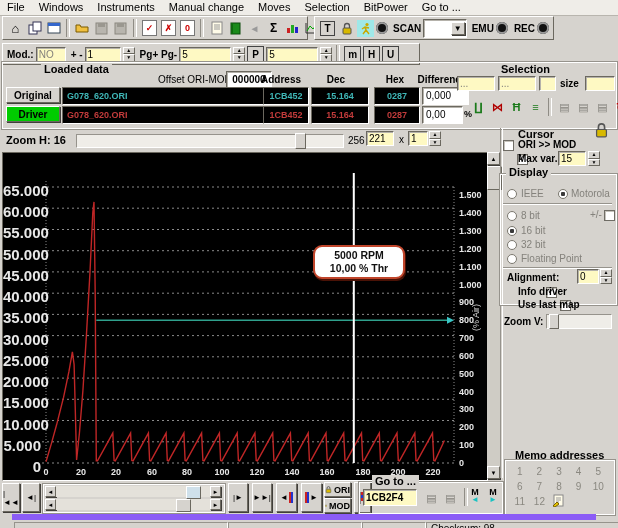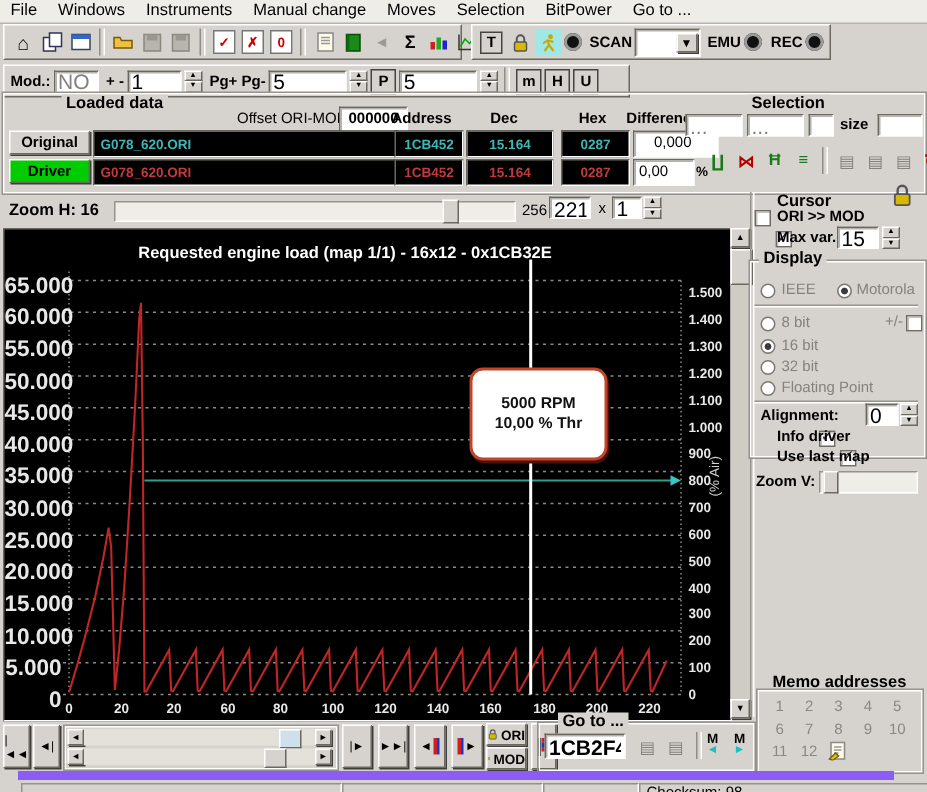--- a/index.html
+++ b/index.html
@@ -7,21 +7,21 @@
   #app{position:relative;width:618px;height:528px;background:#d6d3ce;overflow:hidden;}
   .abs{position:absolute;}
   .bold{font-weight:bold;}
   .f9{font-size:9px;} .f10{font-size:10px;}
   .gray{color:#84827c;}
   .raised{background:#d6d3ce;border:1px solid;border-color:#ffffff #6b685f #6b685f #ffffff;}
   .groove{border:1px solid #96938c;box-shadow:inset 0 0 0 1px #ffffff;}
   .sunken{background:#fff;border:1px solid;border-color:#6b685f #ffffff #ffffff #6b685f;box-shadow:inset 1px 1px 0 #b5b2ab;}
   .blackfield{background:#000;border:1px solid;border-color:#6b685f #ffffff #ffffff #6b685f;display:flex;align-items:center;font-weight:bold;font-size:9px;overflow:hidden;}
   .teal{color:#3fb6b6;} .redtx{color:#c23b3b;}
-  input.fld{background:#ffffff;border:1px solid;border-color:#6b685f #ffffff #ffffff #6b685f;box-shadow:inset 1px 1px 0 #b5b2ab;font-family:"Liberation Sans",sans-serif;font-size:14px;padding:0 2px;height:15px;box-sizing:border-box;}
+  input.fld{background:#fef9c3;border:1px solid;border-color:#6b685f #ffffff #ffffff #6b685f;box-shadow:inset 1px 1px 0 #b5b2ab;font-family:"Liberation Sans",sans-serif;font-size:10px;padding:0 2px;height:15px;box-sizing:border-box;}
   .menu-item{display:inline-block;padding:1px 7px;cursor:default;}
   .tbgroup{display:flex;align-items:center;gap:2px;padding:0 4px;height:24px;box-sizing:border-box;}
   .ico{width:17px;height:17px;display:flex;align-items:center;justify-content:center;font-size:11px;flex:0 0 auto;}
   .sep{width:2px;height:18px;border-left:1px solid #8f8c85;border-right:1px solid #fff;margin:0 2px;flex:0 0 auto;}
   .doc-ico{width:13px;height:14px;background:#fff;border:1px solid #777;color:#c00;font-weight:bold;font-size:9px;display:flex;align-items:center;justify-content:center;}
   .rec{width:12px;height:12px;border-radius:50%;background:#111;box-shadow:inset 0 0 0 2px #9a9a9a;flex:0 0 auto;}
   .boxico{border:1px solid #444;background:#d6d3ce;width:15px;height:15px;font-weight:bold;font-size:10px;display:flex;align-items:center;justify-content:center;}
   .btn{background:#d6d3ce;border:1px solid;border-color:#ffffff #6b685f #6b685f #ffffff;box-shadow:1px 1px 0 #403e3a;display:flex;align-items:center;justify-content:center;font-size:8px;box-sizing:border-box;}
   .spin{display:flex;flex-direction:column;width:12px;}
   .spin b{flex:1;background:#d6d3ce;border:1px solid;border-color:#fff #6b685f #6b685f #fff;font-size:5px;line-height:5px;text-align:center;font-weight:normal;}
@@ -30,21 +30,21 @@
   .radio{width:10px;height:10px;border-radius:50%;background:#fff;border:1px solid #7b786f;display:inline-block;box-sizing:border-box;}
   .radio.on{background:radial-gradient(circle,#3a3a3a 0 2px,#fff 2.5px);}
   .etch{border-top:1px solid #96938c;border-bottom:1px solid #fff;height:0;}
   .cyar{color:#19c2c2;font-size:8px;line-height:7px;}
   .mbtn{display:flex;flex-direction:column;align-items:center;line-height:8px;font-size:9px;font-weight:bold;}
   
   #chart{background:#000;border:1px solid;border-color:#6b685f #ffffff #ffffff #6b685f;}
   .ytick{position:absolute;left:0;width:38px;text-align:right;font-size:15px;font-weight:bold;color:#e8e8e8;}
   .ytick-r{position:absolute;left:456px;font-size:9px;font-weight:bold;color:#e8e8e8;}
   .xtick{position:absolute;top:314px;width:28px;text-align:center;font-size:9px;font-weight:bold;color:#e8e8e8;}
-  #tooltip{position:absolute;left:310px;top:92px;width:88px;background:#fff;border:2px solid #c0452b;border-radius:9px;box-shadow:1px 2px 0 #4a1206;text-align:center;font-size:10.5px;font-weight:bold;line-height:13px;padding:16px 0;color:#111;}
+  #tooltip{position:absolute;left:310px;top:92px;width:88px;background:#fff;border:2px solid #c0452b;border-radius:9px;box-shadow:1px 2px 0 #4a1206;text-align:center;font-size:10.5px;font-weight:bold;line-height:13px;padding:2px 0;color:#111;}
   .memo-cell{color:#8a8880;font-size:10px;text-align:center;line-height:15px;}
   .statcell{position:absolute;height:11px;border:1px solid;border-color:#96938c #ffffff #ffffff #96938c;font-size:10px;line-height:11px;padding-left:4px;box-sizing:content-box;}
 </style>
 </head>
 <body>
 
 <div id="app">
 
   
   <div class="abs" style="left:0;top:0;width:618px;height:15px;background:#efede8;border-bottom:1px solid #b8b5ae;">
@@ -195,21 +195,21 @@
   <div class="abs bold f10" style="left:313px;top:74px;width:46px;text-align:center;">Dec</div>
   <div class="abs bold f10" style="left:372px;top:74px;width:46px;text-align:center;">Hex</div>
   <div class="abs bold f10" style="left:416px;top:74px;width:52px;text-align:center;">Difference</div>
 
   
   <div class="abs btn bold" style="left:6px;top:87px;width:54px;height:16px;font-size:10px;">Original</div>
   <div class="abs blackfield teal" style="left:62px;top:87px;width:198px;height:16px;padding-left:4px;">G078_620.ORI</div>
   <div class="abs blackfield teal" style="left:263px;top:87px;width:44px;height:16px;justify-content:center;">1CB452</div>
   <div class="abs blackfield teal" style="left:311px;top:87px;width:56px;height:16px;justify-content:center;">15.164</div>
   <div class="abs blackfield teal" style="left:374px;top:87px;width:44px;height:16px;justify-content:center;">0287</div>
-  <div class="abs sunken f10" style="left:422px;top:87px;width:42px;height:16px;line-height:15px;padding-left:13px;">0,000</div>
+  <div class="abs sunken f10" style="left:422px;top:87px;width:42px;height:16px;line-height:15px;padding-left:3px;">0,000</div>
 
   
   <div class="abs btn bold" style="left:6px;top:106px;width:54px;height:16px;font-size:10px;background:#00cc00;">Driver</div>
   <div class="abs blackfield redtx" style="left:62px;top:106px;width:198px;height:16px;padding-left:4px;">G078_620.ORI</div>
   <div class="abs blackfield redtx" style="left:263px;top:106px;width:44px;height:16px;justify-content:center;">1CB452</div>
   <div class="abs blackfield redtx" style="left:311px;top:106px;width:56px;height:16px;justify-content:center;">15.164</div>
   <div class="abs blackfield redtx" style="left:374px;top:106px;width:44px;height:16px;justify-content:center;">0287</div>
   <div class="abs sunken f10" style="left:422px;top:106px;width:36px;height:16px;line-height:15px;padding-left:3px;">0,00</div>
   <div class="abs bold f9" style="left:464px;top:109px;">%</div>
 
@@ -263,21 +263,20 @@
         <line x1="39" y1="267.5" x2="451" y2="267.5" stroke="#8a8a8a" stroke-width="1" stroke-dasharray="2 3"></line>
         <line x1="39" y1="288.8" x2="451" y2="288.8" stroke="#8a8a8a" stroke-width="1" stroke-dasharray="2 3"></line>
         <line x1="39" y1="310.0" x2="451" y2="310.0" stroke="#8a8a8a" stroke-width="1" stroke-dasharray="2 3"></line>
         <line x1="43" y1="28" x2="43" y2="310" stroke="#8a8a8a" stroke-dasharray="1 2"></line>
         <line x1="451" y1="34" x2="451" y2="310" stroke="#8a8a8a" stroke-dasharray="1 2"></line>
         <polyline points="43.0,308.7 48.3,290.9 53.6,271.8 60.6,244.2 65.9,218.7 69.4,198.8 71.1,211.5 73.6,307.0 76.4,280.3 79.9,237.8 83.4,182.6 87.0,118.9 89.8,59.5 91.0,48.9 92.2,140.2 93.3,307.9 94.5,307.9 109.8,280.1 111.1,307.5 112.3,307.9 127.6,280.1 128.8,307.5 130.1,307.9 145.4,280.1 146.6,307.5 147.8,307.9 163.1,280.1 164.3,307.5 165.6,307.9 180.9,280.1 182.1,307.5 183.3,307.9 198.6,280.1 199.9,307.5 201.1,307.9 216.4,280.1 217.6,307.5 218.9,307.9 234.2,280.1 235.4,307.5 236.6,307.9 251.9,280.1 253.2,307.5 254.4,307.9 269.7,280.1 270.9,307.5 272.1,307.9 287.4,280.1 288.7,307.5 289.9,307.9 305.2,280.1 306.4,307.5 307.7,307.9 323.0,280.1 324.2,307.5 325.4,307.9 340.7,280.1 342.0,307.5 343.2,307.9 358.5,280.1 359.7,307.5 361.0,307.9 376.3,280.1 377.5,307.5 378.7,307.9 394.0,280.1 395.3,307.5 396.5,307.9 411.8,280.1 413.0,307.5 414.2,307.9 429.5,280.1 430.8,307.5 432.0,307.9 441.4,287.5" fill="none" stroke="#bf2626" stroke-width="1.4"></polyline>
         <line x1="93.3" y1="167.3" x2="445" y2="167.3" stroke="#2fa08c" stroke-width="1.4"></line>
         <polygon points="451,167.3 444,163.8 444,170.8" fill="#39c6c6"></polygon>
         <line x1="350.8" y1="20" x2="350.8" y2="310" stroke="#ffffff" stroke-width="2"></line>
       </svg>
-    <div class="abs bold" style="left:0;top:10px;width:454px;text-align:center;color:#fff;font-size:11px;">Requested engine load (map 1/1) - 16x12 - 0x1CB32E</div>
     <div class="abs">
         <div class="ytick" style="top:29px">65.000</div>
         <div class="ytick" style="top:50px">60.000</div>
         <div class="ytick" style="top:71px">55.000</div>
         <div class="ytick" style="top:93px">50.000</div>
         <div class="ytick" style="top:114px">45.000</div>
         <div class="ytick" style="top:135px">40.000</div>
         <div class="ytick" style="top:156px">35.000</div>
         <div class="ytick" style="top:178px">30.000</div>
         <div class="ytick" style="top:199px">25.000</div>

